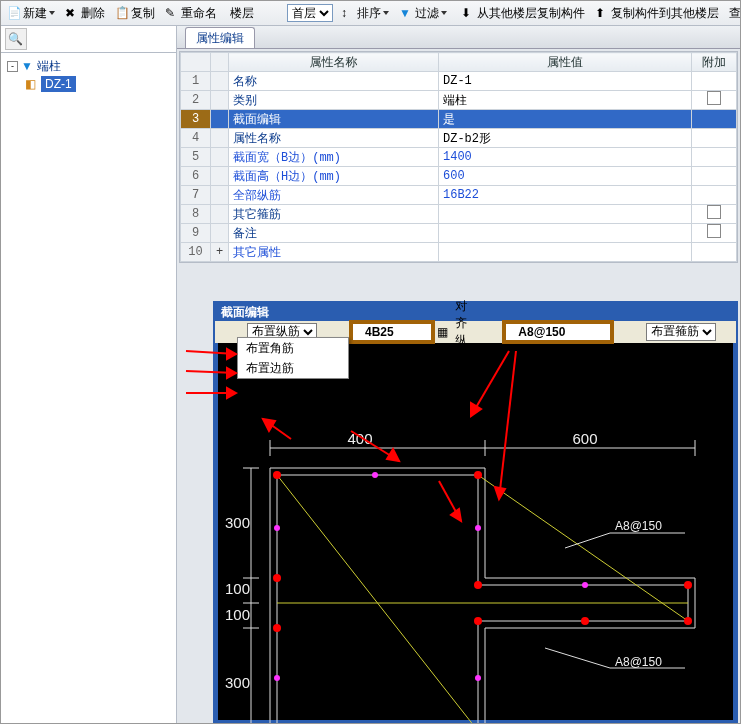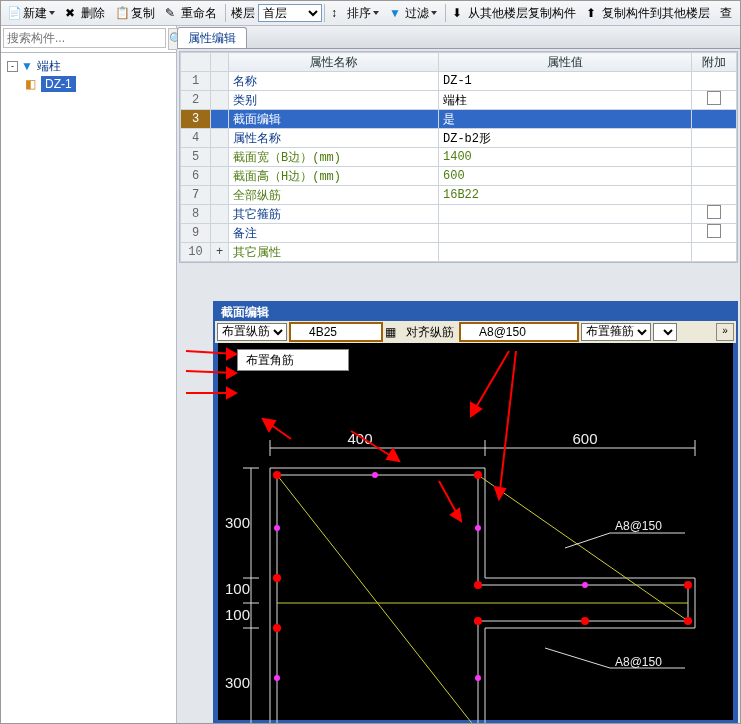--- a/index.html
+++ b/index.html
@@ -18,50 +18,50 @@
 .search-input{flex:1;height:18px;border:1px solid #c0c0c0;padding:0 3px;font-size:12px;color:#888;}
 .search-btn{width:20px;height:20px;border:1px solid #c0c0c0;margin-left:2px;display:flex;align-items:center;justify-content:center;background:#f0f0f0;cursor:pointer;color:#1177cc;}
 .tree{padding:4px 2px;flex:1;}
 .tree-row{display:flex;align-items:center;height:18px;padding-left:4px;}
 .tree-toggle{width:9px;height:9px;border:1px solid #888;display:flex;align-items:center;justify-content:center;font-size:9px;line-height:7px;margin-right:3px;cursor:pointer;background:#fff;}
 .tree-label{color:#0b3b8c;}
 .tree-child{padding-left:22px;}
 .tree-sel{background:#3169c6;color:#fff;padding:0 4px;height:16px;display:inline-flex;align-items:center;}
 
 .right{flex:1;display:flex;flex-direction:column;background:#e3e7ec;}
-.tabstrip{height:22px;background:linear-gradient(#eef1f4,#d9dde3);display:flex;align-items:flex-end;padding-left:0;border-bottom:1px solid #99a;}
+.tabstrip{height:22px;background:linear-gradient(#eef1f4,#d9dde3);display:flex;align-items:flex-end;padding-left:8px;border-bottom:1px solid #99a;}
 .tab{height:20px;padding:0 10px;background:#fff;border:1px solid #99a;border-bottom:none;border-radius:3px 3px 0 0;display:flex;align-items:center;color:#0b3b8c;}
 .grid-wrap{background:#fff;margin:2px;border:1px solid #b5bcc7;font-family:Liberation Mono, monospace;}
 .grid{width:100%;border-collapse:collapse;table-layout:fixed;}
 .grid th,.grid td{border:1px solid #ccd3db;height:18px;padding:0 4px;font-size:12px;text-align:left;white-space:nowrap;overflow:hidden;}
 .grid th{background:linear-gradient(#f7f9fb,#e7ecf1);color:#233;font-weight:normal;text-align:center;}
 .grid .rownum{width:30px;text-align:center;background:#eef1f4;color:#666;}
 .grid .plus{width:16px;text-align:center;background:#eef1f4;color:#444;}
 .grid .check{text-align:center;}
-.grid .dim{color:#4d7c0f;}
+.grid .dim{color:#1d4ed8;}
 .grid .blue{color:#0b3b8c;}
 .grid tr.sel td{background:#3169c6;color:#fff;}
 .grid tr.sel td.rownum{background:#9c6b17;color:#fff;}
 .chk{width:12px;height:12px;border:1px solid #888;display:inline-block;background:#fff;}
 
 .editor{position:absolute;left:212px;top:300px;width:521px;height:420px;background:#000;border:2px solid #2a5db0;box-shadow:0 0 0 3px #2a5db0 inset;z-index:5;}
 .ed-title{height:18px;background:#2a5db0;color:#fff;font-weight:bold;padding-left:6px;display:flex;align-items:center;font-size:12px;}
 .ed-tool{height:22px;background:#ece9d8;display:flex;align-items:center;padding:0 2px;gap:2px;}
 .ed-sel{height:18px;font-size:12px;border:1px solid #7a7a7a;background:#fff;font-family:Liberation Mono, monospace;}
-.ed-inp{height:16px;border:2px solid #a16207;font-size:12px;padding:0 18px;}
+.ed-inp{height:16px;border:4px solid #a16207;font-size:12px;padding:0 12px;font-weight:bold;}
 .ed-lbl{padding:0 3px;}
 .ed-more{margin-left:auto;width:16px;height:16px;border:1px solid #888;background:#ece9d8;text-align:center;line-height:14px;cursor:pointer;font-size:10px;}
 .ed-canvas{position:relative;width:100%;height:calc(100% - 40px);margin-top:34px;}
 .ed-canvas svg{width:100%;height:100%;display:block;}
 
-.dd-menu{position:absolute;left:236px;top:348px;width:110px;background:#fff;border:1px solid #888;z-index:10;box-shadow:2px 2px 3px rgba(0,0,0,.3);}
+.dd-menu{position:absolute;left:236px;top:336px;width:110px;background:#fff;border:1px solid #888;z-index:10;box-shadow:2px 2px 3px rgba(0,0,0,.3);}
 .dd-item{height:20px;padding:0 8px;display:flex;align-items:center;cursor:pointer;}
 
 .arrow{position:absolute;z-index:20;pointer-events:none;}
-select,input{font-family:inherit;}
+select,input{font-family:inherit;margin-left:30px;}
 </style>
 </head>
 <body>
 
 <div class="app">
 
   <div class="toolbar">
     <div class="tb-item">
         <span class="tb-ico">📄</span>
         <span>新建</span>
@@ -104,21 +104,20 @@
       </div>
     <div class="tb-item">
         <span>查</span>
       </div>
   </div>
 
   <div class="body">
 
     <div class="left">
       <div class="search-row">
-        <input class="search-input" placeholder="搜索构件..." style="">
         <div class="search-btn">
             <span>🔍</span>
           </div>
       </div>
       <div class="tree">
         <div class="tree-row">
           <span class="tree-toggle">-</span>
           <span class="tb-ico" style="color:#1585d8">▼</span>
           <span class="tree-label">端柱</span>
         </div>
@@ -311,20 +310,23 @@
           <text x="400" y="288" font-size="12">A8@150</text>
         </g>
       </svg>
     </div>
   </div>
 
   <div class="dd-menu">
     <div class="dd-item">
         <span>布置角筋</span>
       </div>
+    <div class="dd-item">
+        <span>布置边筋</span>
+      </div>
   </div>
 
   <svg class="arrow" style="left:0;top:0;width:741px;height:724px">
     <g stroke="#ff0000" stroke-width="2" fill="#ff0000">
       <line x1="185" y1="350" x2="235" y2="353"></line>
         <polygon points="235,353 226,348 226,358"></polygon>
       <line x1="185" y1="370" x2="235" y2="372"></line>
         <polygon points="235,372 226,367 226,377"></polygon>
       <line x1="185" y1="392" x2="235" y2="392"></line>
         <polygon points="235,392 226,387 226,397"></polygon>

